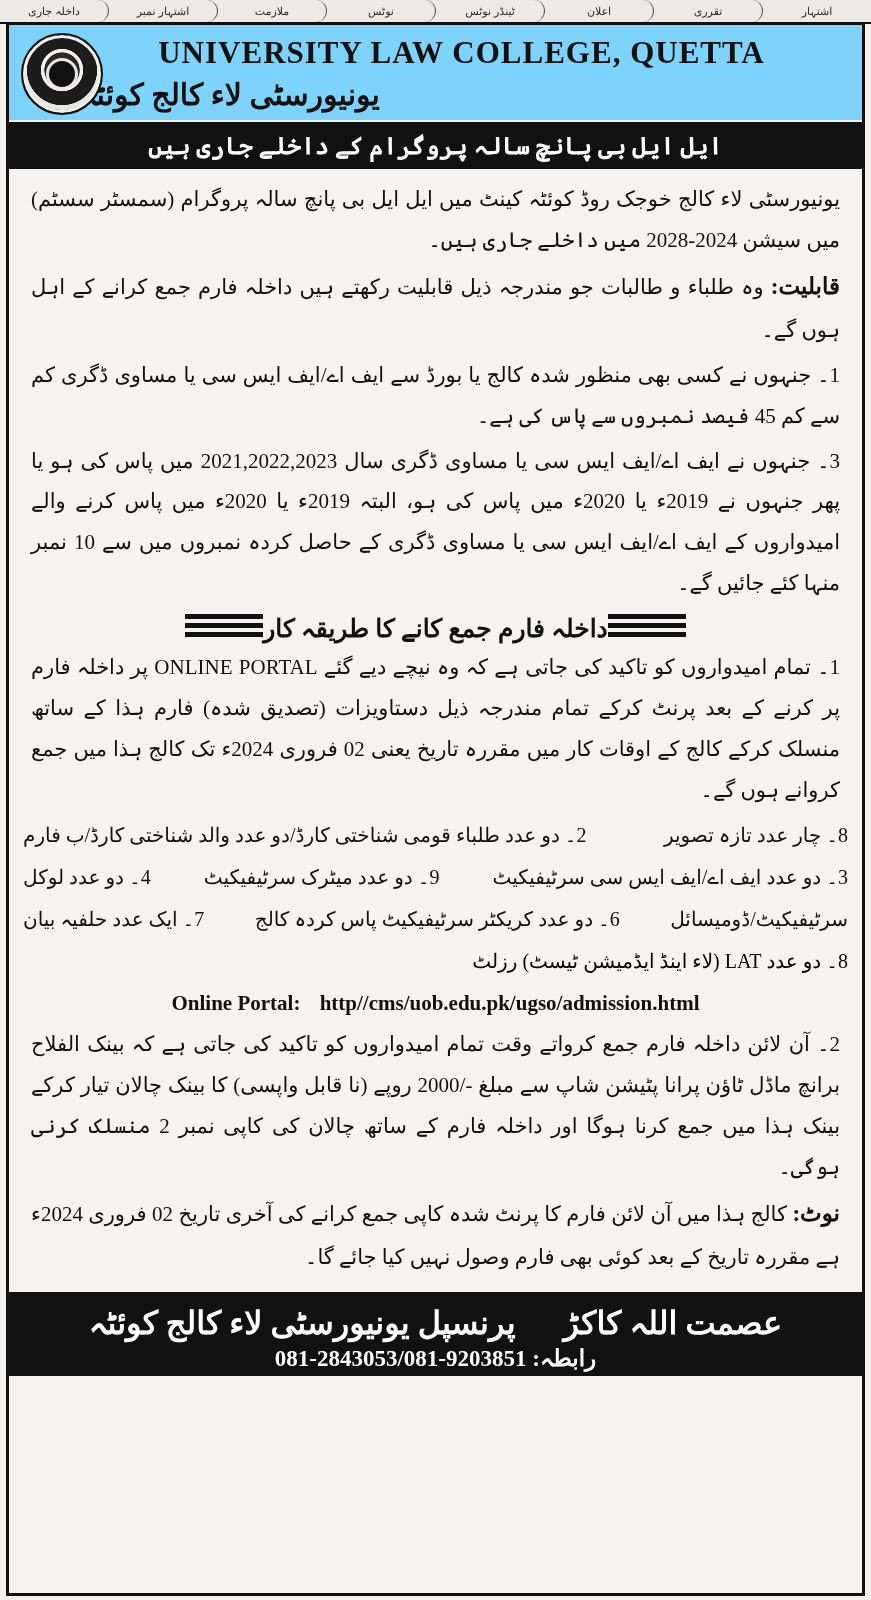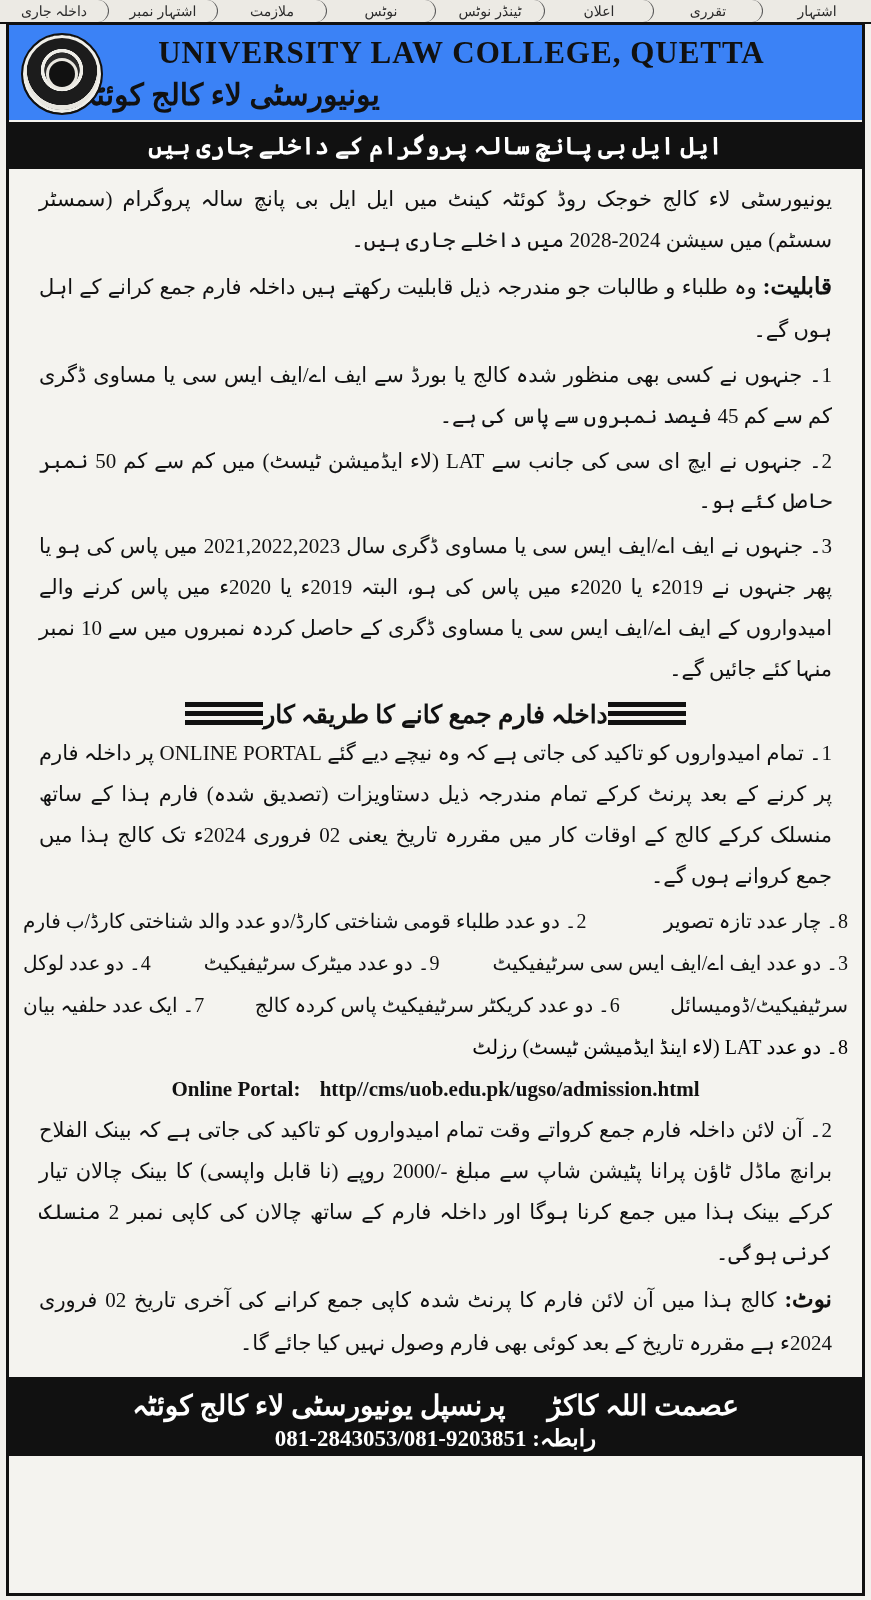--- a/index.html
+++ b/index.html
@@ -23,21 +23,21 @@
     height: 22px;
     border-bottom: 2px solid #111;
     display: flex;
     align-items: stretch;
     background: #eceae4;
     font-family: "Liberation Sans", sans-serif;
   }
   .top-strip .cell {
     flex: 1;
     border-right: 1px solid #555;
-    font-size: 14px;
+    font-size: 11px;
     color: #2b2b2b;
     display: flex;
     align-items: center;
     justify-content: center;
     direction: rtl;
     overflow: hidden;
     white-space: nowrap;
     border-radius: 11px;
   }
   .top-strip .cell:last-child { border-right: none; }
@@ -51,21 +51,21 @@
     border: 3px solid #111;
     background: #f4f3ef;
     box-sizing: border-box;
     overflow: hidden;
   }
 
   
   .header {
     position: relative;
     padding: 8px 18px 4px 10px;
-    background: #3b82f6;
+    background: #7dd3fc;
   }
   .logo {
     position: absolute;
     left: 12px;
     top: 8px;
     width: 78px;
     height: 78px;
     border-radius: 50%;
     background: radial-gradient(circle at 50% 45%, #2a2a2a 0 30%, #f0efe9 31% 36%, #1c1c1c 37% 60%, #e8e6df 61% 68%, #222 69% 100%);
     border: 2px solid #111;
@@ -120,31 +120,30 @@
     padding: 6px 14px 4px 14px;
     direction: rtl;
   }
   .p {
     direction: rtl;
     text-align: justify;
     text-align-last: right;
     font-size: 21px;
     line-height: 1.95;
     color: #111;
-    margin: 4px 16px;
+    margin: 4px 8px;
   }
   .lead {
     font-weight: bold;
     font-size: 23px;
   }
 
   
   .section-head {
     display: flex;
-    align-items: center;
     justify-content: center;
     gap: 0;
     margin: 10px 0 4px 0;
     direction: rtl;
   }
   .bars {
     width: 78px;
     height: 26px;
     background: repeating-linear-gradient(
       to bottom,
@@ -192,21 +191,21 @@
 
   
   .footer {
     background: #111;
     color: #fff;
     text-align: center;
     padding: 6px 4px 4px 4px;
   }
   .footer .line1 {
     direction: rtl;
-    font-size: 28px;
+    font-size: 32px;
     font-weight: bold;
     letter-spacing: 0.5px;
     font-family: Liberation Serif, serif;
   }
   .footer .line2 {
     direction: rtl;
     font-size: 23px;
     font-weight: bold;
     margin-top: 3px;
   }
@@ -248,21 +247,20 @@
     <div class="body-wrap">
 
       <div class="p">یونیورسٹی لاء کالج خوجک روڈ کوئٹہ کینٹ میں ایل ایل بی پانچ سالہ پروگرام (سمسٹر سسٹم) میں سیشن 2024-2028 میں داخلے جاری ہیں۔</div>
 
       <div class="p">
         <span class="lead">قابلیت:</span>
         <span>وہ طلباء و طالبات جو مندرجہ ذیل قابلیت رکھتے ہیں داخلہ فارم جمع کرانے کے اہل ہوں گے۔</span>
       </div>
 
       <div class="p">1۔ جنہوں نے کسی بھی منظور شدہ کالج یا بورڈ سے ایف اے/ایف ایس سی یا مساوی ڈگری کم سے کم 45 فیصد نمبروں سے پاس کی ہے۔</div>
-      <div class="p">2۔ جنہوں نے ایچ ای سی کی جانب سے LAT (لاء ایڈمیشن ٹیسٹ) میں کم سے کم 50 نمبر حاصل کئے ہو۔</div>
       <div class="p">3۔ جنہوں نے ایف اے/ایف ایس سی یا مساوی ڈگری سال 2021,2022,2023 میں پاس کی ہو یا پھر جنہوں نے 2019ء یا 2020ء میں پاس کی ہو، البتہ 2019ء یا 2020ء میں پاس کرنے والے امیدواروں کے ایف اے/ایف ایس سی یا مساوی ڈگری کے حاصل کردہ نمبروں میں سے 10 نمبر منہا کئے جائیں گے۔</div>
 
       <div class="section-head">
         <span class="bars"></span>
         <span class="txt">داخلہ فارم جمع کانے کا طریقہ کار</span>
         <span class="bars"></span>
       </div>
 
       <div class="p">1۔ تمام امیدواروں کو تاکید کی جاتی ہے کہ وہ نیچے دیے گئے ONLINE PORTAL پر داخلہ فارم پر کرنے کے بعد پرنٹ کرکے تمام مندرجہ ذیل دستاویزات (تصدیق شدہ) فارم ہذا کے ساتھ منسلک کرکے کالج کے اوقات کار میں مقررہ تاریخ یعنی 02 فروری 2024ء تک کالج ہذا میں جمع کروانے ہوں گے۔</div>
 

